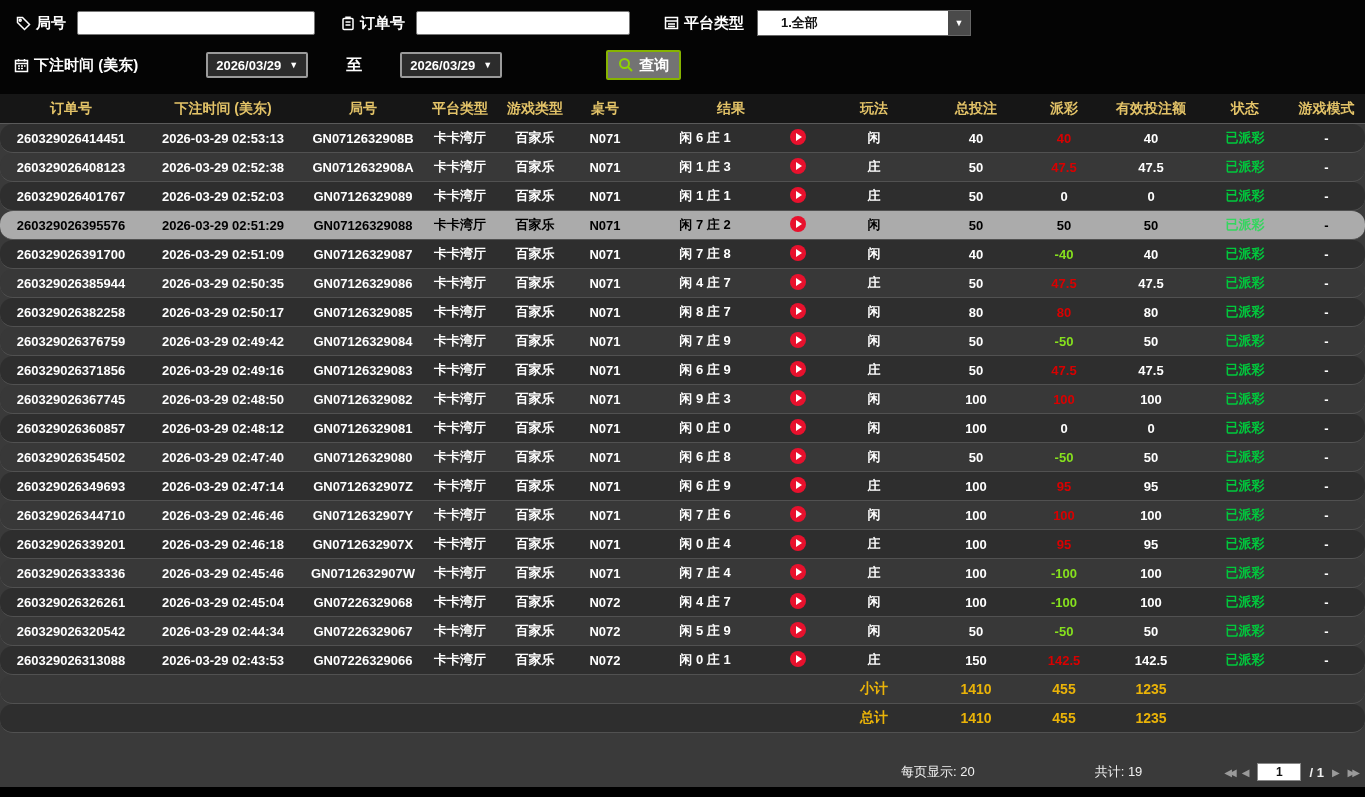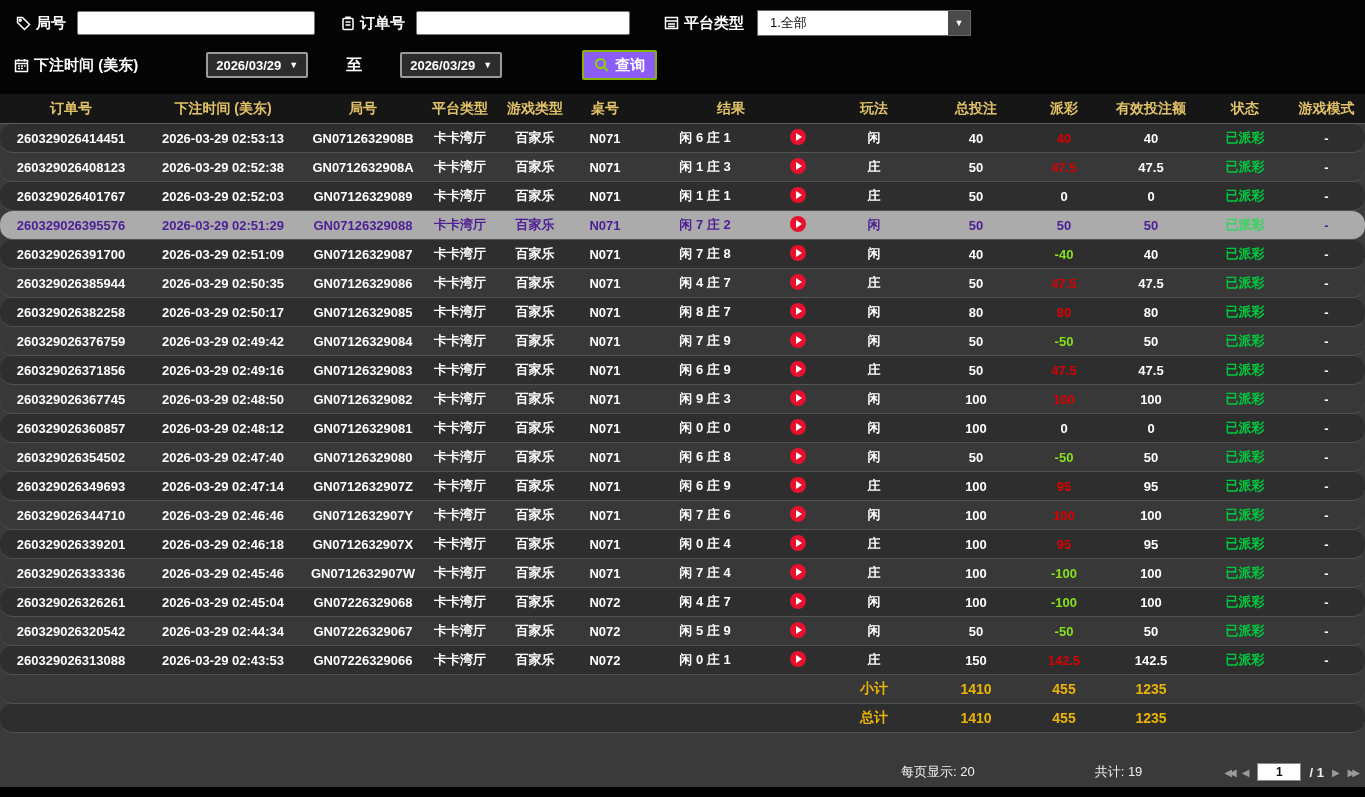--- a/index.html
+++ b/index.html
@@ -23,56 +23,56 @@
   }
   .g1 { margin-left:16px; }
   .g1 .txt-input { width:238px; margin-left:6px; }
   .g2 { margin-left:26px; }
   .g2 .txt-input { width:214px; margin-left:6px; }
   .g3 { margin-left:34px; }
   .select-box {
     margin-left:8px; width:214px; height:26px; background:#fff; border:1px solid #666;
     display:flex; align-items:center; cursor:pointer;
   }
-  .select-box .sel-text { flex:1; color:#111; font-size:13px; padding-left:12px; font-weight:normal; }
+  .select-box .sel-text { flex:1; color:#111; font-size:13px; padding-left:23px; font-weight:bold; }
   .select-box .sel-arrow {
     width:22px; height:100%; background:#4a4a4a; display:flex; align-items:center; justify-content:center;
     color:#fff; font-size:9px;
   }
   .g4 { margin-left:14px; }
   .date-btn {
     margin-left:0; height:26px; background:#2c2c2c; border:2px solid #9b9b9b; border-radius:2px;
     color:#fff; font-size:13px; font-weight:bold; padding:0 8px; display:flex; align-items:center; gap:8px;
     cursor:pointer;
   }
   .date-btn .arr { font-size:9px; }
   .to-label { font-size:16px; font-weight:bold; margin:0 38px; }
   .date1 { margin-left:68px; }
   .search-btn {
-    margin-left:80px; height:30px; background:#8b5cf6; border:2px solid #86b300; border-radius:2px;
+    margin-left:104px; height:30px; background:#737373; border:2px solid #86b300; border-radius:2px;
     color:#fff; font-size:15px; font-weight:bold; padding:0 10px; display:flex; align-items:center; gap:5px;
     cursor:pointer;
   }
   
   .grid-table { width:1365px; }
   .thead, .trow {
     display:grid;
     grid-template-columns:142px 162px 118px 76px 74px 66px 186px 100px 104px 72px 102px 86px 1fr;
     align-items:center;
   }
   .thead {
     height:30px; background:#161616; color:#e3c368; font-size:14px; font-weight:bold;
     border-bottom:1px solid #5a5a5a;
   }
   .th { text-align:center; }
   .trow { height:29px; font-size:13px; font-weight:bold; border-bottom:1px solid #515151; cursor:default;border-radius:13px; }
   .trow:nth-child(odd) { background:#2e2e2e; }
   .trow:nth-child(even) { background:#383838; }
   .trow.selected { background:#ababab; }
-  .trow.selected .td { color:#4c1d95; }
+  .trow.selected .td { color:#000000; }
   .td { text-align:center; color:#fff; }
   .td-result { display:flex; align-items:flex-start; }
   .result-text { flex:1; text-align:center; }
   .play-btn { width:52px; display:flex; justify-content:center; cursor:pointer; }
   .play-circle {
     width:16px; height:16px; border-radius:50%; background:#e8112d;
     display:flex; align-items:center; justify-content:center;
   }
   .play-tri {
     width:0; height:0; border-left:6px solid #fff; border-top:4px solid transparent; border-bottom:4px solid transparent;

